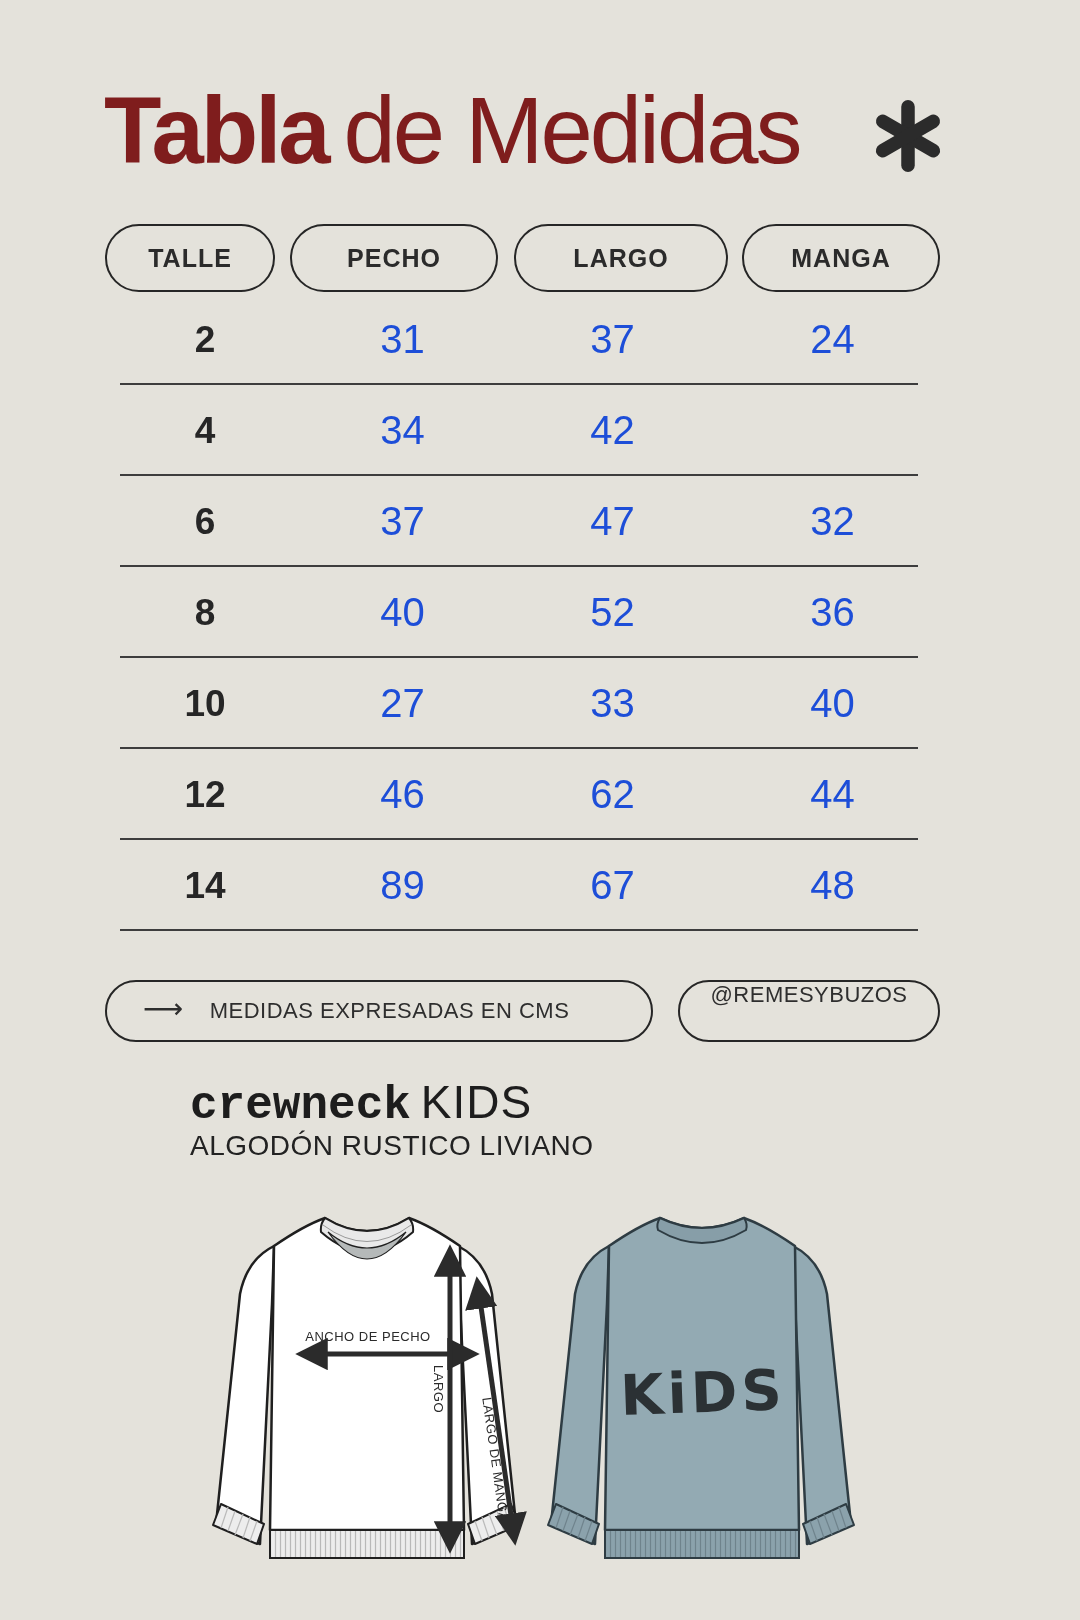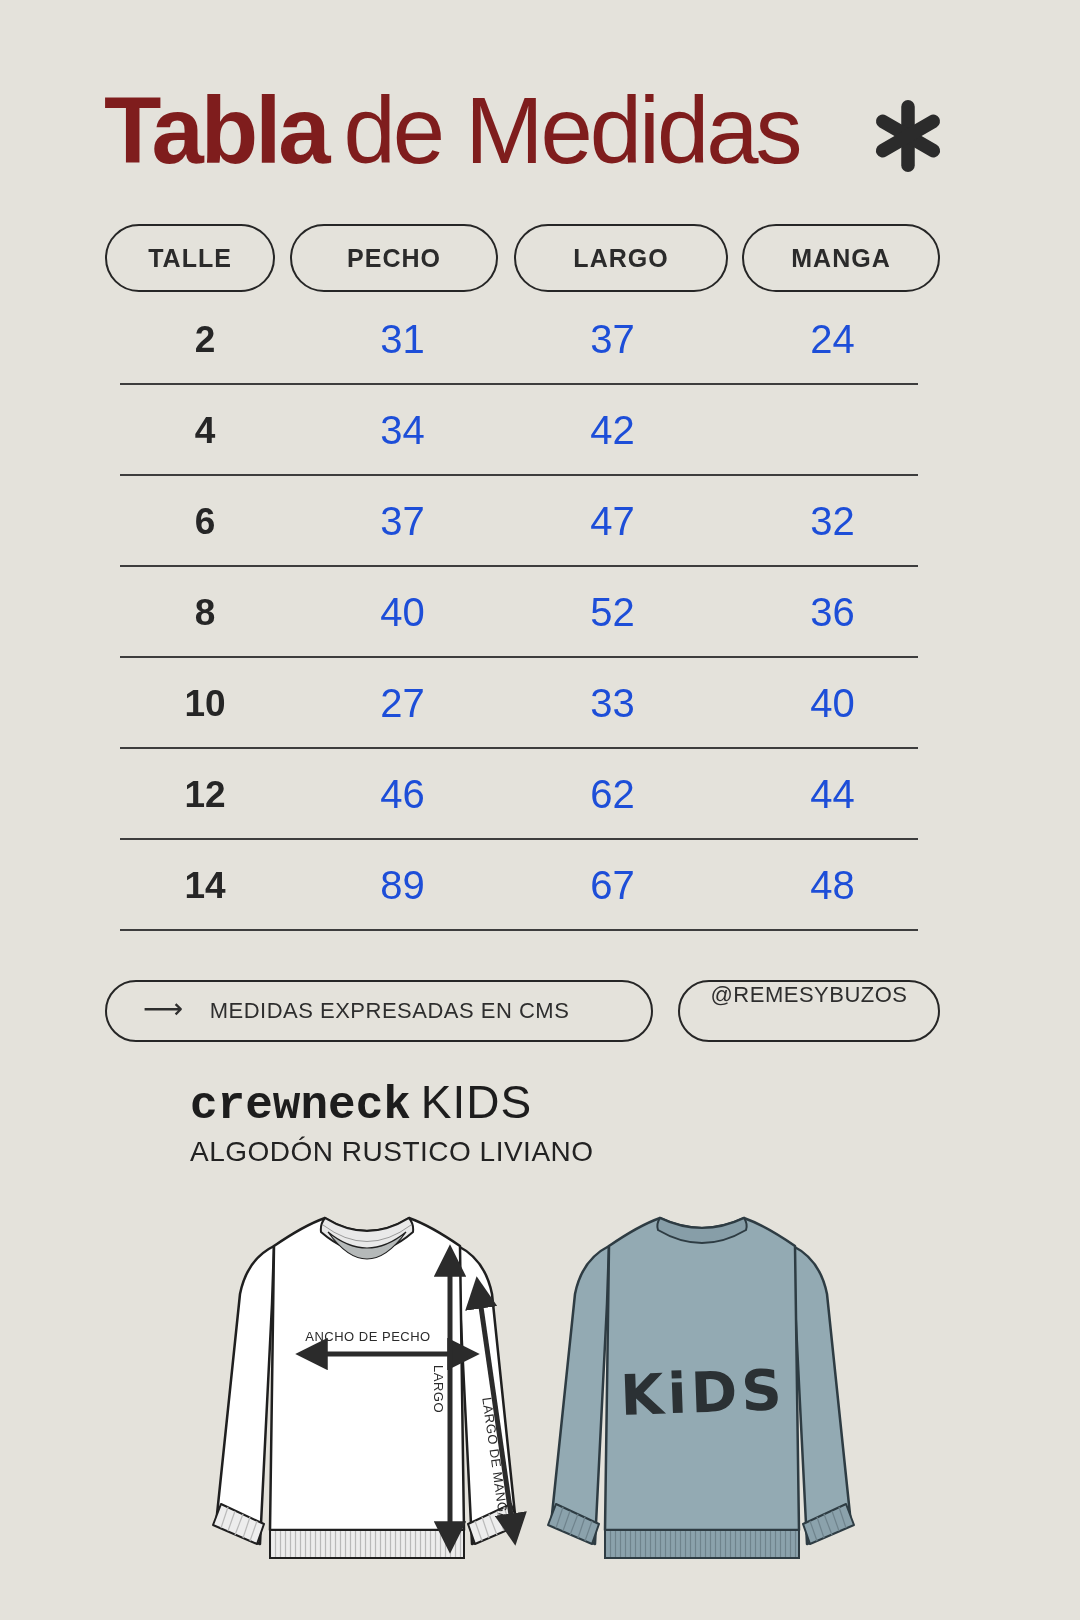--- a/index.html
+++ b/index.html
@@ -64,21 +64,21 @@
     border:2.5px solid #262626;border-radius:32px;box-sizing:border-box;
     display:flex;align-items:flex-start;justify-content:center;
     font-size:22px;letter-spacing:0.5px;color:#2e2e2e;
   }
 
   
   .product{position:absolute;left:190px;top:1078px;}
   .pname{font-size:46px;line-height:1.05;color:#1d1d1d;white-space:nowrap;}
   .pname .b{font-weight:700;font-family:Liberation Mono, monospace;}
   .pname .l{font-weight:400;letter-spacing:1px;margin-left:10px;}
-  .psub{font-size:28px;font-weight:400;letter-spacing:0.5px;color:#222;margin-top:6px;}
+  .psub{font-size:28px;font-weight:400;letter-spacing:0.5px;color:#222;}
 
   
   .sweat{position:absolute;}
   .sweat.front{left:208px;top:1194px;width:320px;height:385px;}
   .sweat.back{left:543px;top:1194px;width:320px;height:385px;}
   .g{fill:#ffffff;stroke:#1f1f1f;stroke-width:2.5;stroke-linejoin:round;}
   .gb{fill:#93aab3;stroke:#2e3c43;stroke-width:2.5;stroke-linejoin:round;}
   .cuffW{fill:#ededed;stroke:#1f1f1f;stroke-width:2;stroke-linejoin:round;}
   .cuffB{fill:#8ba2ac;stroke:#2e3c43;stroke-width:2;stroke-linejoin:round;}
   .ribLineW{stroke:#b9b9b9;stroke-width:1.2;}

